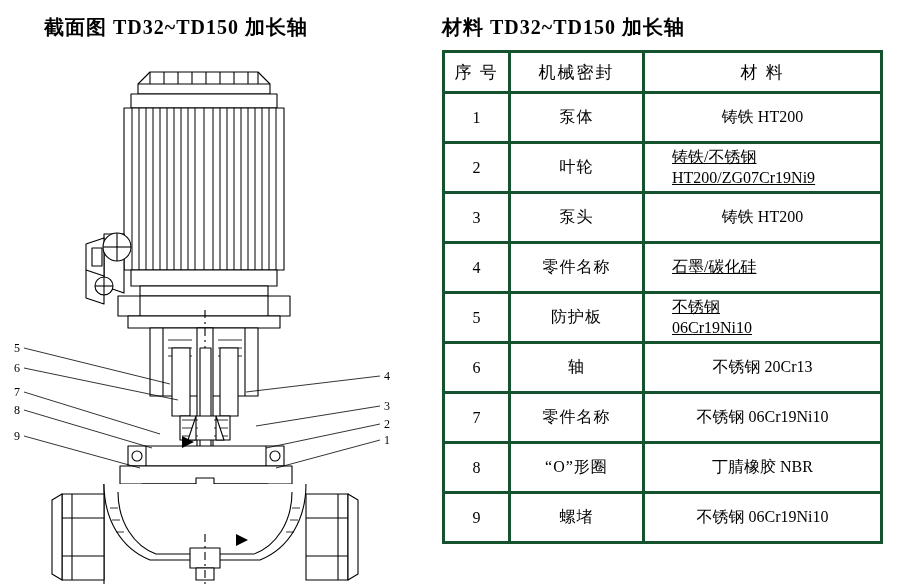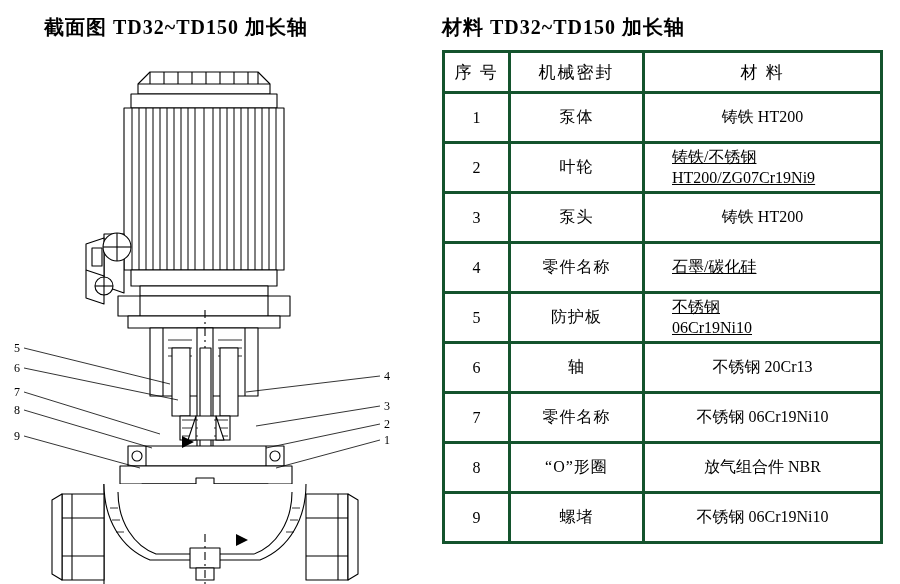--- a/index.html
+++ b/index.html
@@ -360,21 +360,21 @@
           <td class="cell-mat">不锈钢 20Cr13</td>
         </tr>
         <tr>
           <td class="cell-no">7</td>
           <td class="cell-part">零件名称</td>
           <td class="cell-mat">不锈钢 06Cr19Ni10</td>
         </tr>
         <tr>
           <td class="cell-no">8</td>
           <td class="cell-part">“O”形圈</td>
-          <td class="cell-mat">放气组合件 NBR</td>
+          <td class="cell-mat">丁腈橡胶 NBR</td>
         </tr>
         <tr>
           <td class="cell-no">9</td>
           <td class="cell-part">螺堵</td>
           <td class="cell-mat">不锈钢 06Cr19Ni10</td>
         </tr>
       </tbody>
     </table>
   </div>
 

